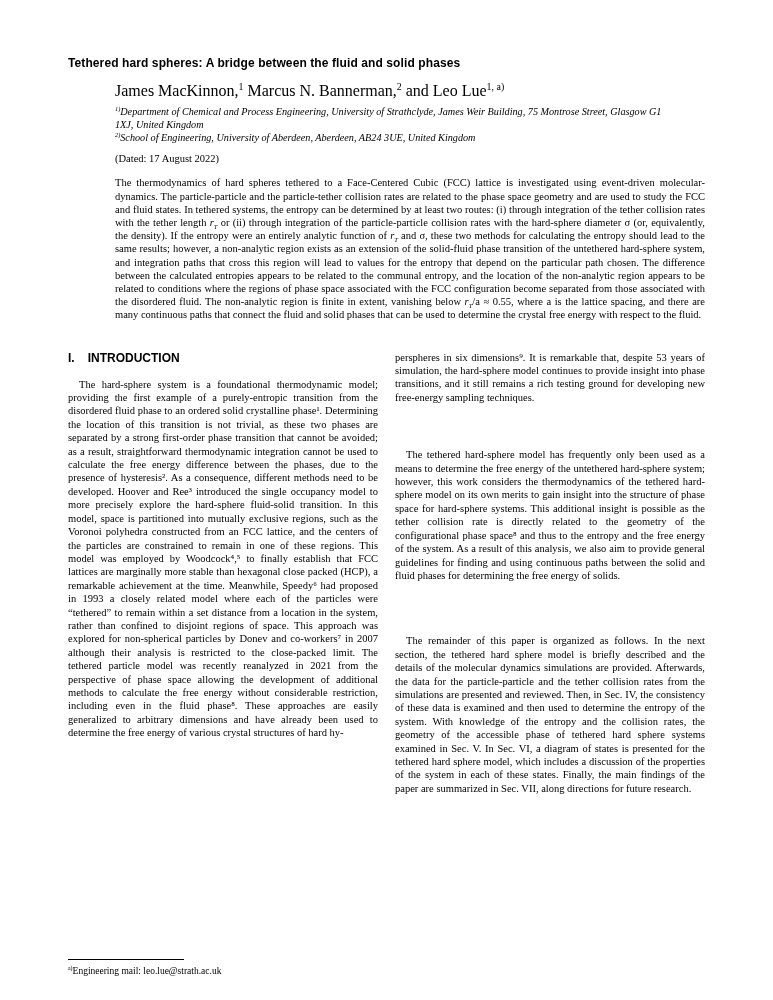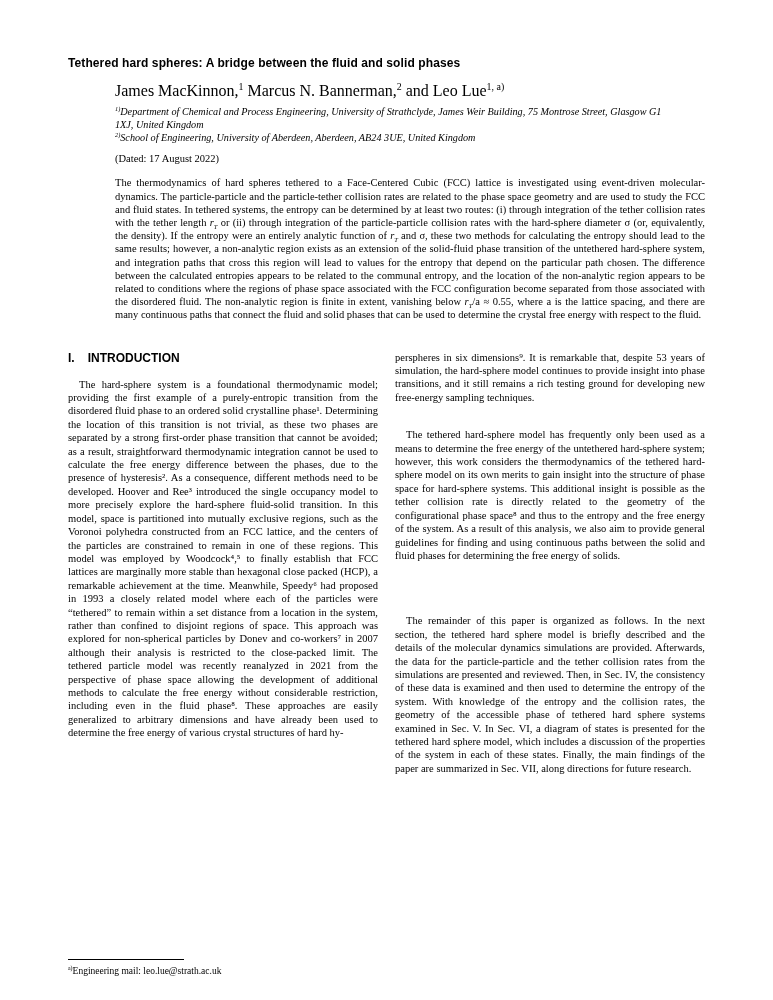--- a/index.html
+++ b/index.html
@@ -61,21 +61,21 @@
   }
   .sec-num { margin-right: 13px; }
 
   .body-par {
     font-size: 10.5px;
     line-height: 13.4px;
     text-align: justify;
     margin: 0;
   }
   .indent { text-indent: 11px; }
-  .mt1 { margin-top: 24px; }
+  .mt1 { margin-top: 44px; }
   .mt2 { margin-top: 52px; }
 
   .footnote { position: absolute; left: 68px; bottom: 24px; width: 312px; }
   .footnote-rule {
     width: 116px;
     height: 0;
     border-top: 1px solid #000;
     margin-bottom: 6px;
   }
   .footnote-text { font-size: 9.5px; }

